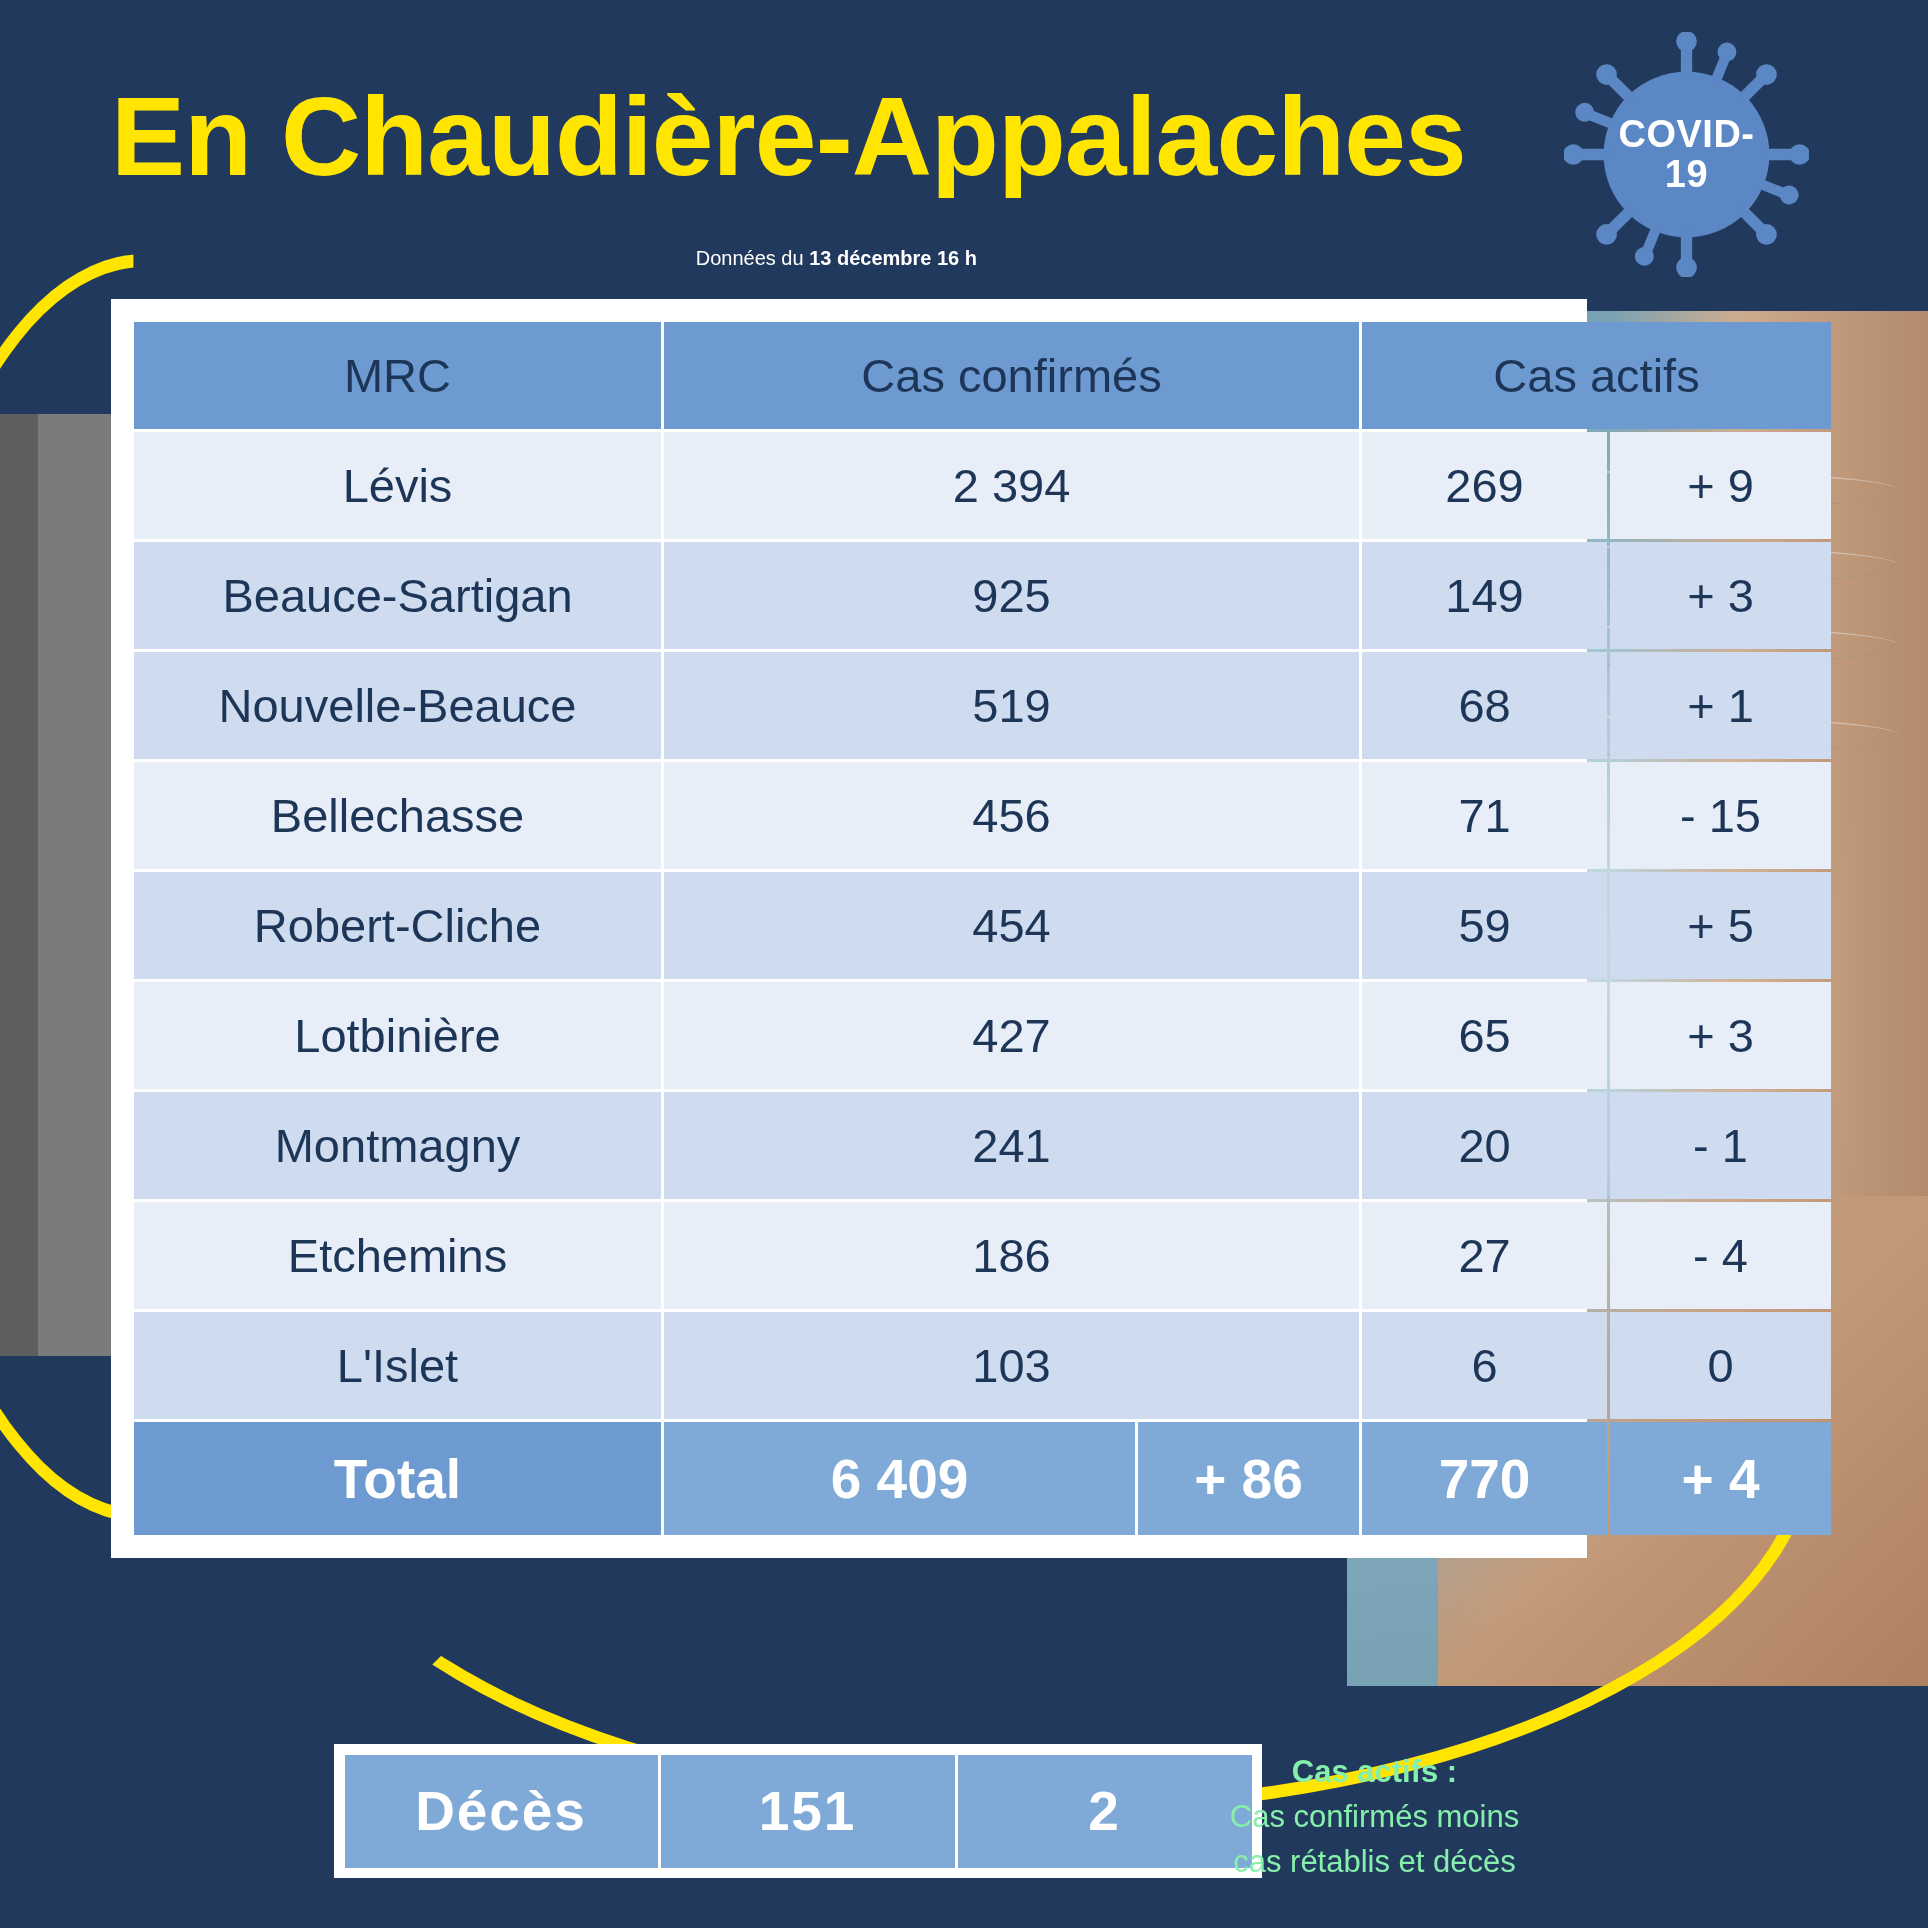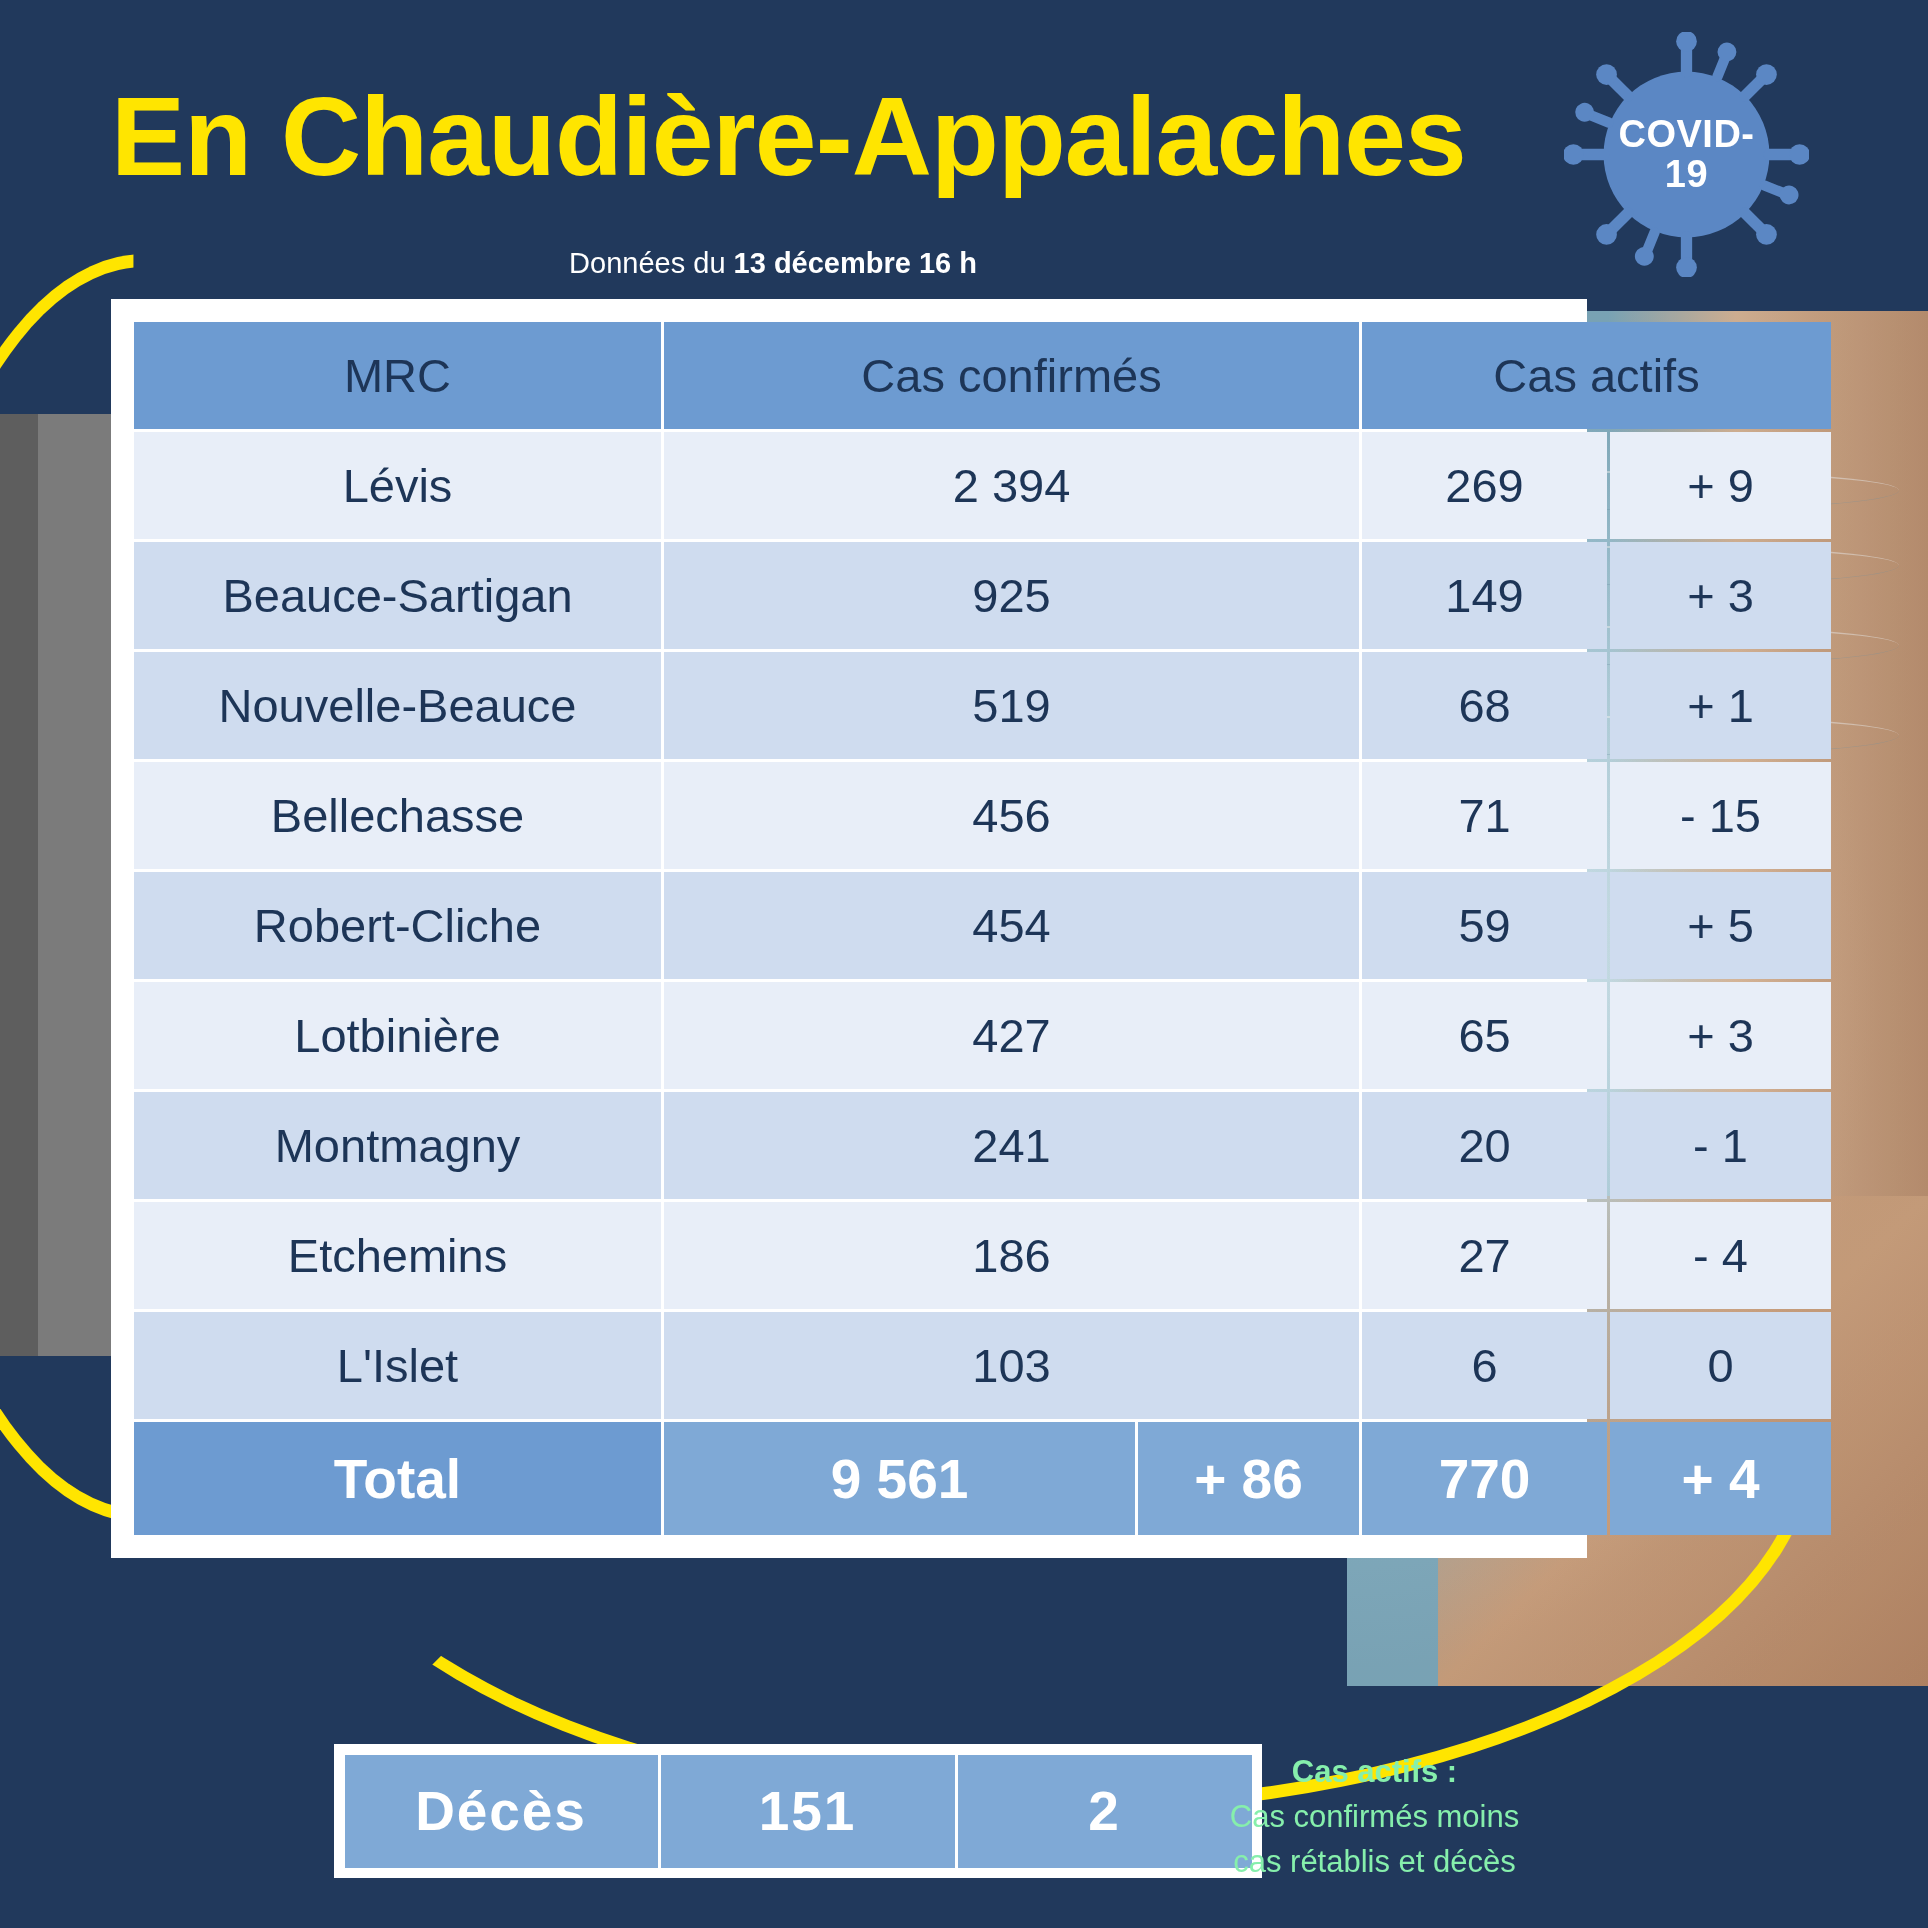--- a/index.html
+++ b/index.html
@@ -162,21 +162,21 @@
     font-size: 111px;
     font-weight: bold;
     letter-spacing: -0.9px;
     white-space: nowrap;
   }
   .subtitle {
     position: absolute;
     right: 951px;
     top: 247px;
     color: #ffffff;
-    font-size: 29px;
+    font-size: 20px;
     white-space: nowrap;
   }
   .subtitle b { font-weight: bold; }
 
   
   .table-frame {
     position: absolute;
     left: 111px;
     top: 299px;
     width: 1476px;
@@ -406,21 +406,21 @@
         <td>- 4</td>
       </tr>
       <tr class="r-odd">
         <td>L'Islet</td>
         <td colspan="2">103</td>
         <td>6</td>
         <td>0</td>
       </tr>
       <tr class="total-row">
         <td class="total-label">Total</td>
-        <td class="sub">9 561</td>
+        <td class="sub">6 409</td>
         <td class="sub">+ 86</td>
         <td class="sub">770</td>
         <td class="sub">+ 4</td>
       </tr>
     </tbody>
   </table>
 </div>
 
 <div class="deces-frame">
   <table class="deces">

